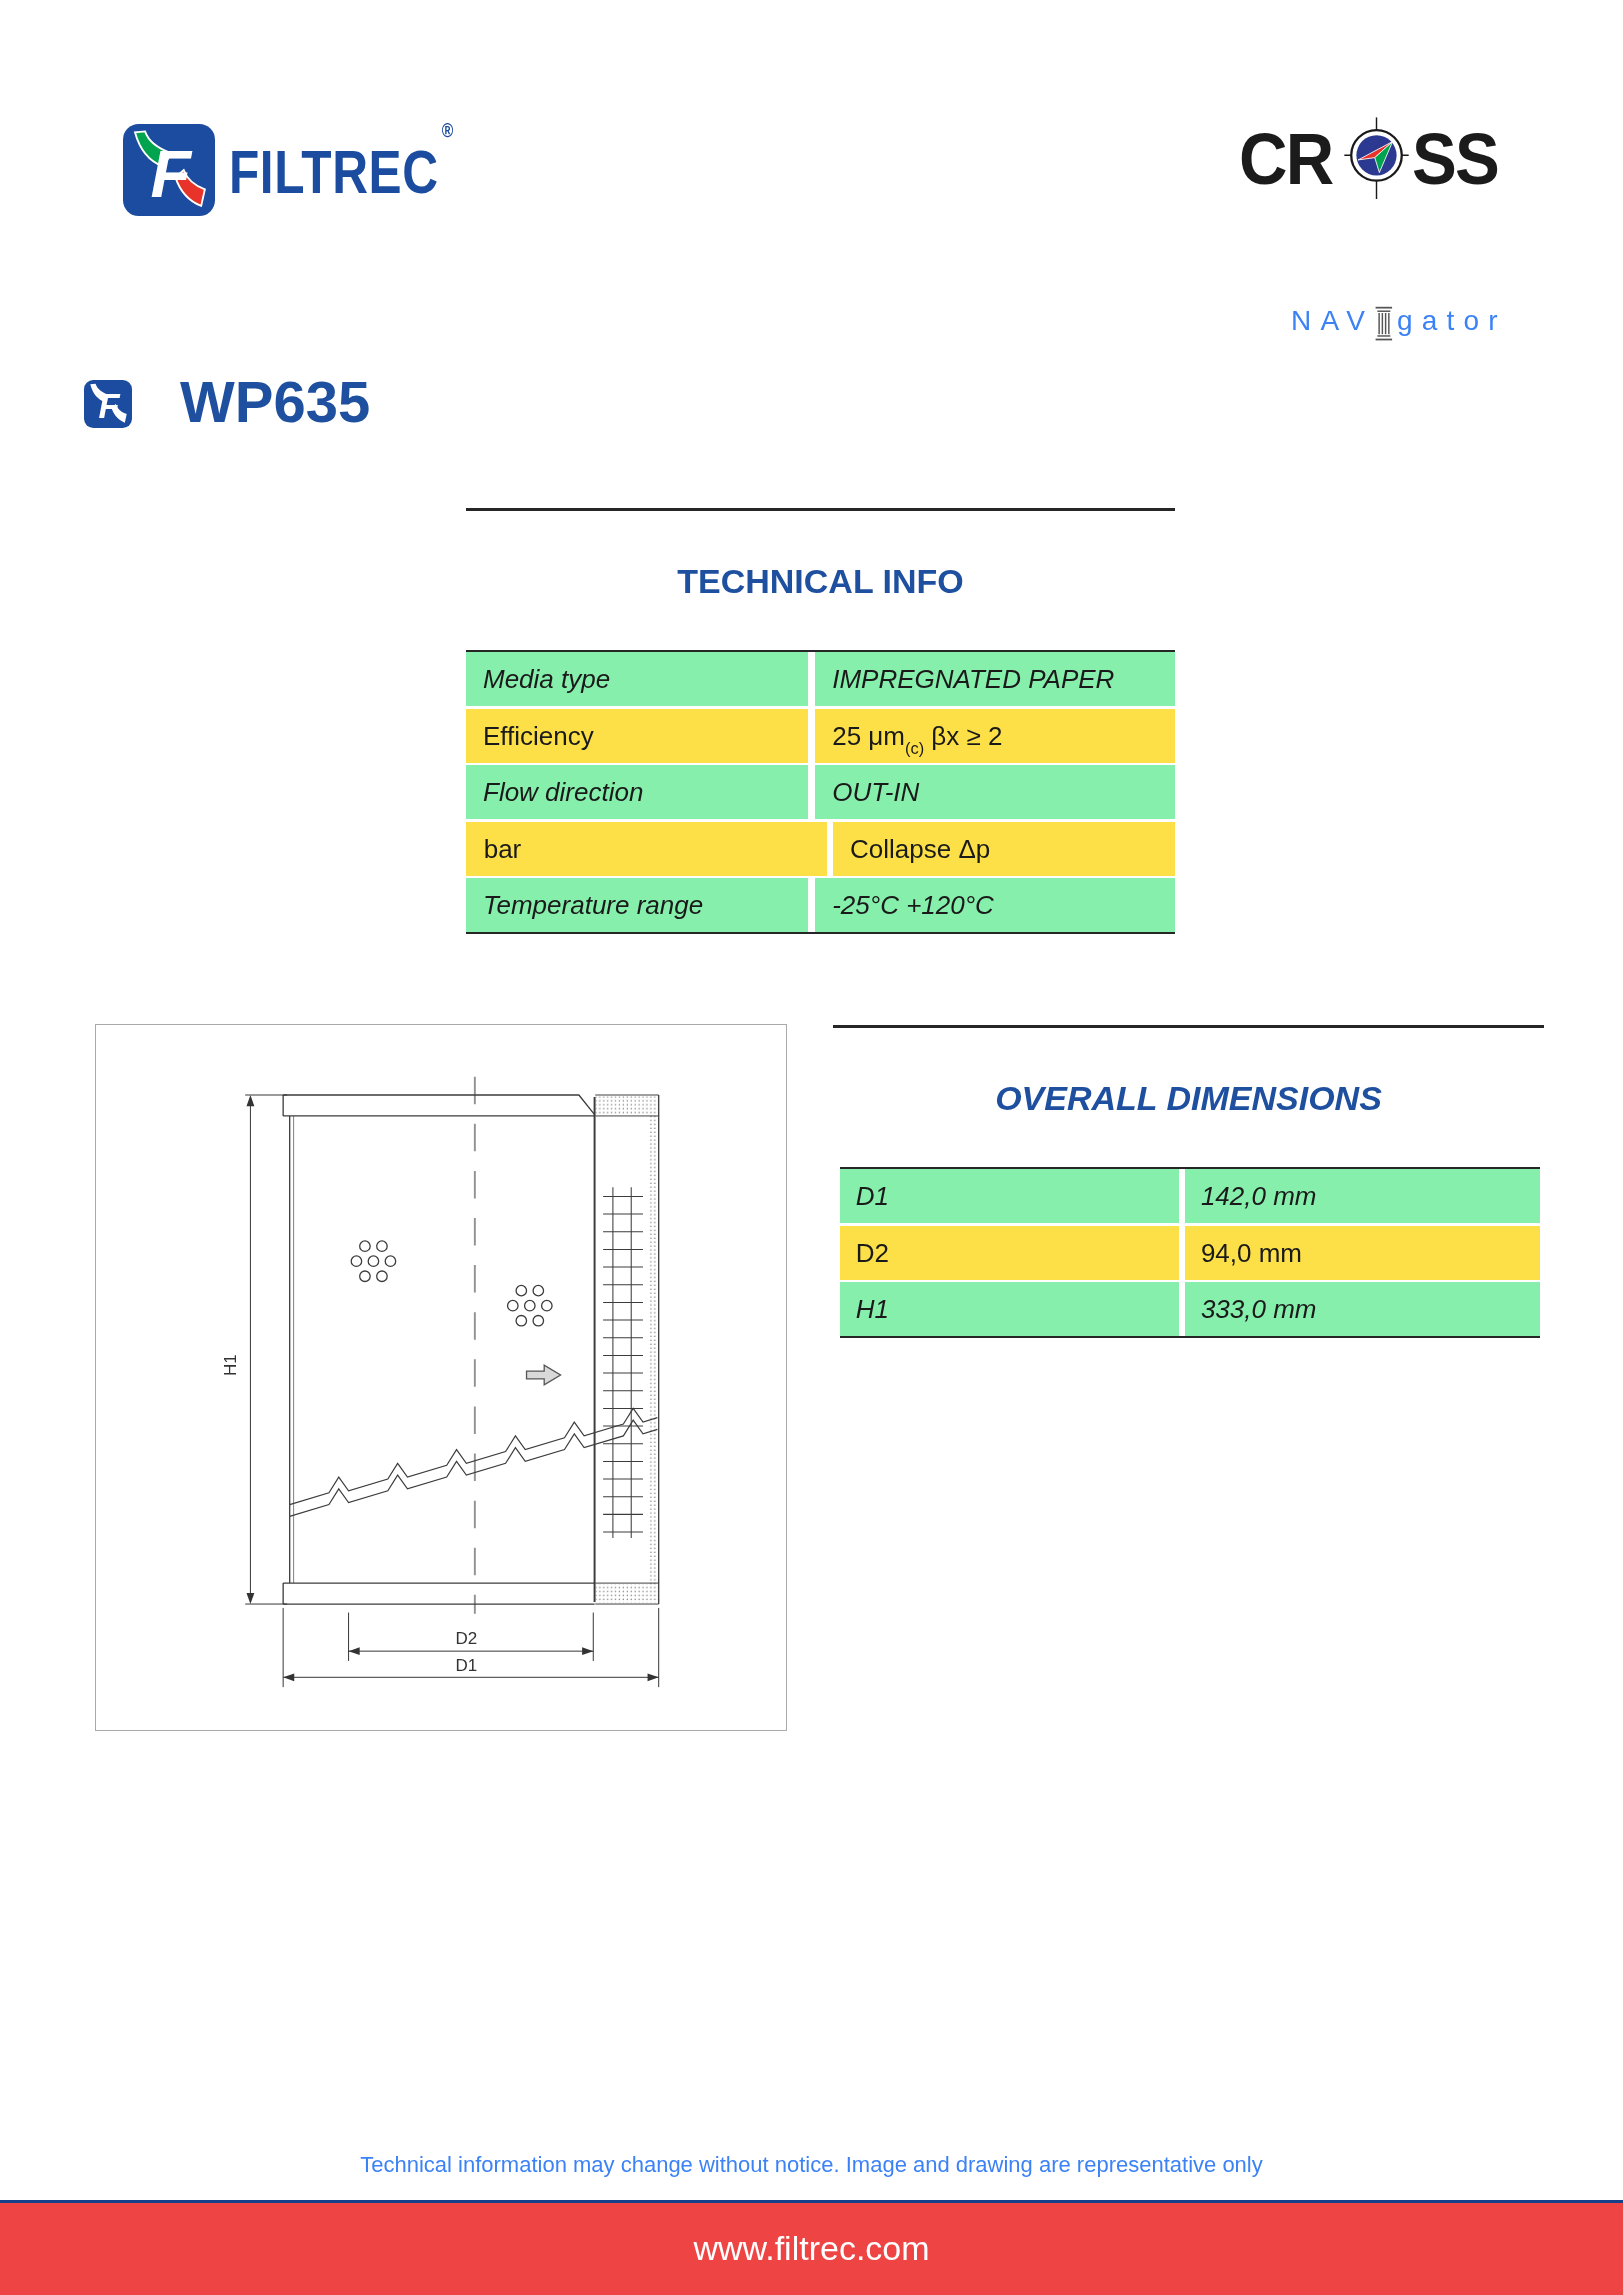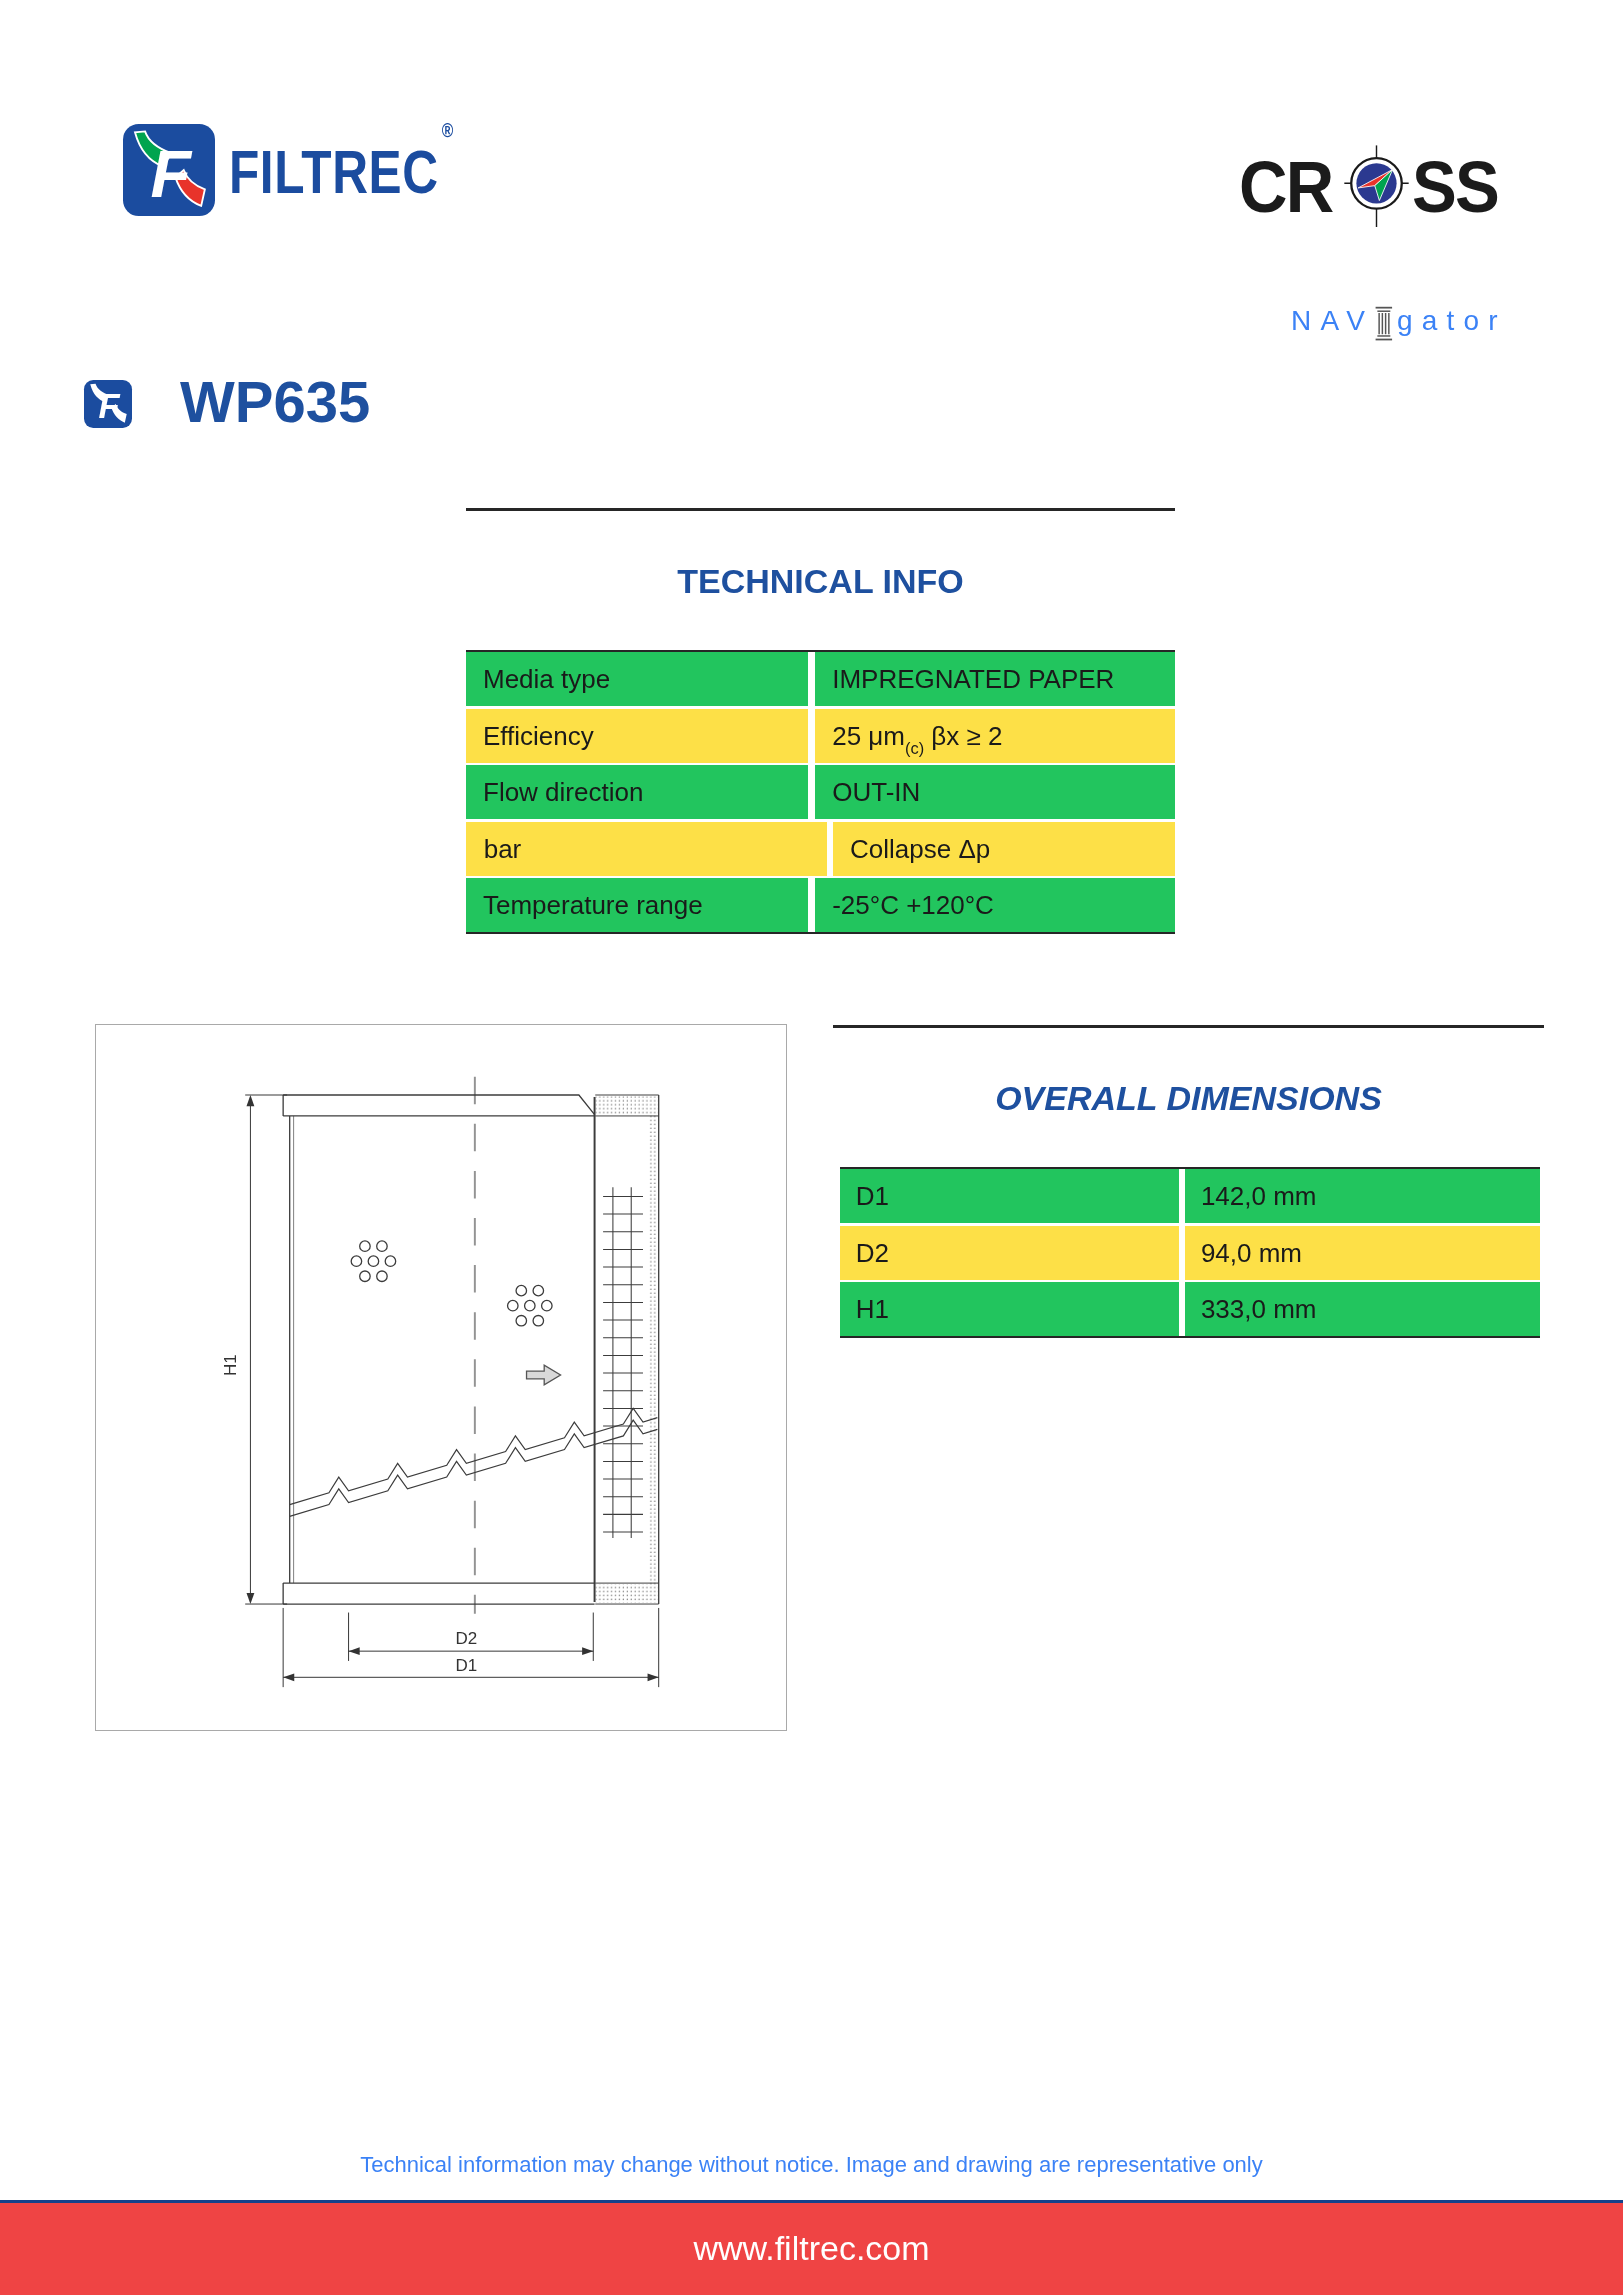--- a/index.html
+++ b/index.html
@@ -8,21 +8,21 @@
 
   
   .logo-square{position:absolute;left:123px;top:124px;width:92px;height:92px;
                border-radius:15.7px;background:#1b4c9f;}
   .wordmark{position:absolute;left:229px;top:141px;font-size:62px;font-weight:bold;
             color:#1b4c9f;line-height:1;transform:scaleX(.8);transform-origin:left top;
             letter-spacing:0.7px;white-space:nowrap;}
   .wordmark sup{font-size:19.6px;position:relative;top:-34px;left:3.9px;font-weight:bold;}
 
   .cross-logo{position:absolute;left:1239px;top:122px;width:288px;height:111px;}
-  .cross-row{display:flex;align-items:flex-start;margin-top:28px;}
+  .cross-row{display:flex;align-items:flex-start;}
   .cross-txt{font-size:73px;font-weight:800;color:#1b1b1b;line-height:1;
              letter-spacing:-2px;transform:scaleX(.92);transform-origin:left top;}
   .compass{width:69px;height:77px;margin:0 1.3px;overflow:visible;}
   .navline{position:absolute;left:52px;top:185px;display:flex;align-items:flex-start;
            font-size:28px;color:#3b82f6;letter-spacing:9.2px;line-height:1;}
   .colglyph{width:17.7px;height:38px;position:relative;top:-2.6px;margin:0 3.9px 0 1.3px;}
 
   
   .wp-icon{position:absolute;left:84px;top:380px;width:48px;height:48px;
            border-radius:9.2px;background:#1b4c9f;}
@@ -38,21 +38,21 @@
   .h-tech{left:466px;top:564px;width:709px;}
   .h-dims{left:833px;top:1081px;width:711px;font-style:italic;}
 
   
   .dtable{position:absolute;border-top:2.6px solid #262626;border-bottom:2.6px solid #262626;}
   .tbl-tech{left:466px;top:650px;width:709px;}
   .tbl-dims{left:840px;top:1167px;width:700px;}
   .t-row{display:flex;height:54px;column-gap:6.5px;}
   .t-row:not(:last-child){margin-bottom:2.6px;}
   .cell{line-height:54px;font-size:26px;white-space:nowrap;overflow:visible;}
-  .cell.gray{background:#22c55e;}
+  .cell.gray{background:#86efac;font-style:italic;}
   .cell.white{background:#fde047;}
   .tbl-tech .cell.label{width:325px;padding-left:17px;}
   .tbl-tech .cell.value{flex:1;padding-left:17.7px;}
   .tbl-dims .cell.label{width:323px;padding-left:15.7px;}
   .tbl-dims .cell.value{flex:1;padding-left:15.7px;}
   .sub{font-size:16.4px;position:relative;top:9.2px;}
 
   
   .drawbox{position:absolute;left:95px;top:1024px;width:692px;height:707px;
            border:1.3px solid #a9a9a9;box-sizing:border-box;}

